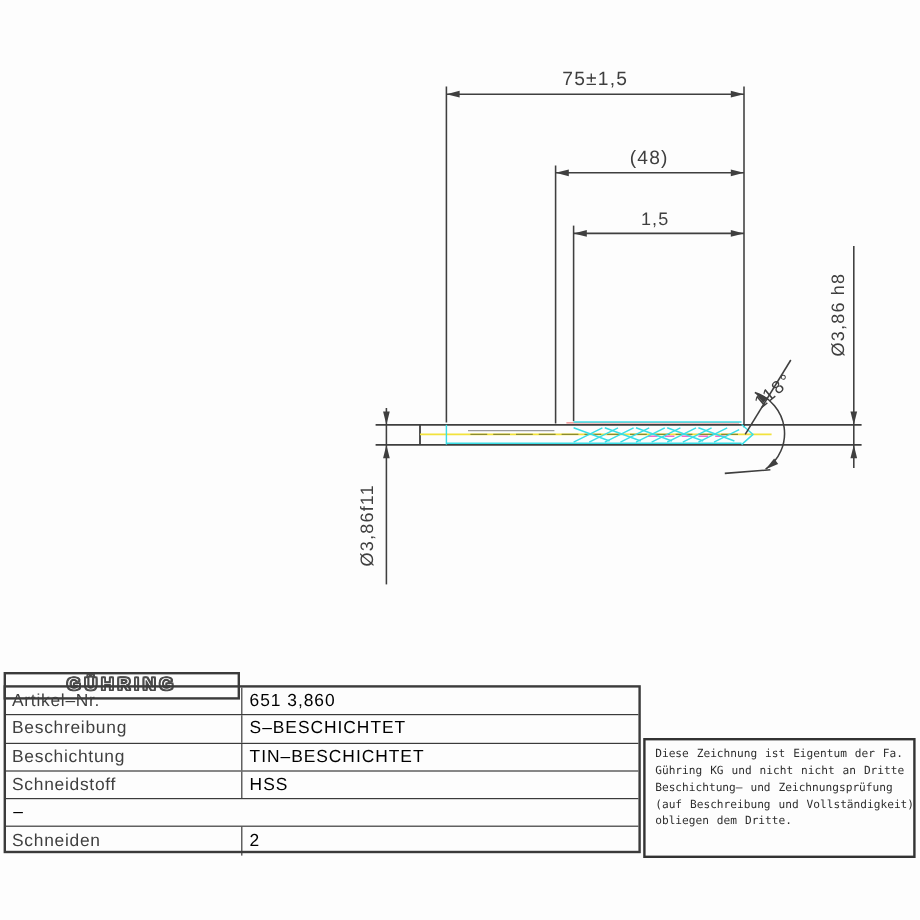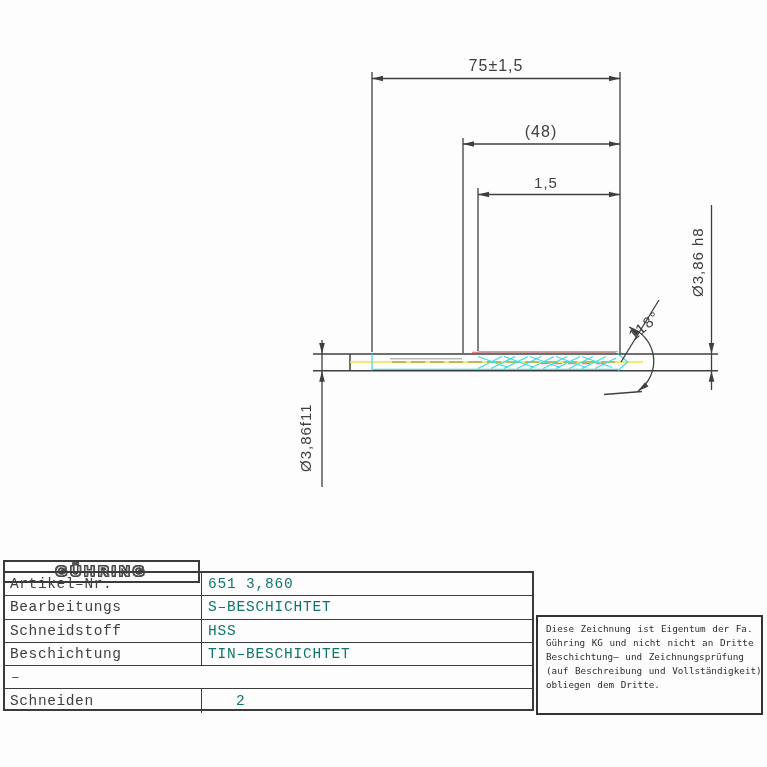--- a/index.html
+++ b/index.html
@@ -18,34 +18,34 @@
   }
   .logo-text{
     font-weight:bold;font-size:15px;letter-spacing:3px;color:#ffffff;
     -webkit-text-stroke:1px #4a4a4a;
     text-shadow:-1px -1px 0 #4a4a4a,1px -1px 0 #4a4a4a,-1px 1px 0 #4a4a4a,
                 1px 1px 0 #4a4a4a,-1px 0 0 #4a4a4a,1px 0 0 #4a4a4a,
                 0 -1px 0 #4a4a4a,0 1px 0 #4a4a4a;
   }
   .spec-table{
     position:absolute;left:3px;top:571px;width:531px;height:140px;
-    border:2px solid #3b3b3b;box-sizing:border-box;font-family:Liberation Mono, monospace;
+    border:2px solid #3b3b3b;box-sizing:border-box;
   }
   .spec-row{
     height:23.3px;display:flex;box-sizing:border-box;
     border-bottom:1.5px solid #3b3b3b;
   }
-  .spec-row:last-child{border-bottom:none;gap:28px;}
+  .spec-row:last-child{border-bottom:none;}
   .spec-label{
     width:197px;box-sizing:border-box;border-right:1.5px solid #3b3b3b;
     font-size:14.5px;letter-spacing:0.6px;color:#3f3f3f;
     display:flex;align-items:center;padding-left:5px;
   }
   .spec-value{
-    flex:1;font-size:14.5px;letter-spacing:0.8px;color:#0f766e;
+    flex:1;font-size:14.5px;letter-spacing:0.8px;color:#000000;
     display:flex;align-items:center;padding-left:6px;
   }
 
   
   .note-box{
     position:absolute;left:536px;top:615px;width:227px;height:100px;
     border:2px solid #333;box-sizing:border-box;
     padding:5px 0 0 8px;
     font-family:"DejaVu Sans Mono", monospace;
     font-size:9.3px;line-height:13.9px;color:#2e2e2e;
@@ -132,30 +132,30 @@
 <div class="logo-cell">
   <span class="logo-text">GÜHRING</span>
 </div>
 
 <div class="spec-table">
   <div class="spec-row">
     <div class="spec-label">Artikel–Nr.</div>
     <div class="spec-value">651 3,860</div>
   </div>
   <div class="spec-row">
-    <div class="spec-label">Bearbeitungs</div>
+    <div class="spec-label">Beschreibung</div>
     <div class="spec-value">S–BESCHICHTET</div>
+  </div>
+  <div class="spec-row">
+    <div class="spec-label">Beschichtung</div>
+    <div class="spec-value">TIN–BESCHICHTET</div>
   </div>
   <div class="spec-row">
     <div class="spec-label">Schneidstoff</div>
     <div class="spec-value">HSS</div>
-  </div>
-  <div class="spec-row">
-    <div class="spec-label">Beschichtung</div>
-    <div class="spec-value">TIN–BESCHICHTET</div>
   </div>
   <div class="spec-row">
     <div class="spec-value">–</div>
   </div>
   <div class="spec-row">
     <div class="spec-label">Schneiden</div>
     <div class="spec-value">2</div>
   </div>
 </div>
 

